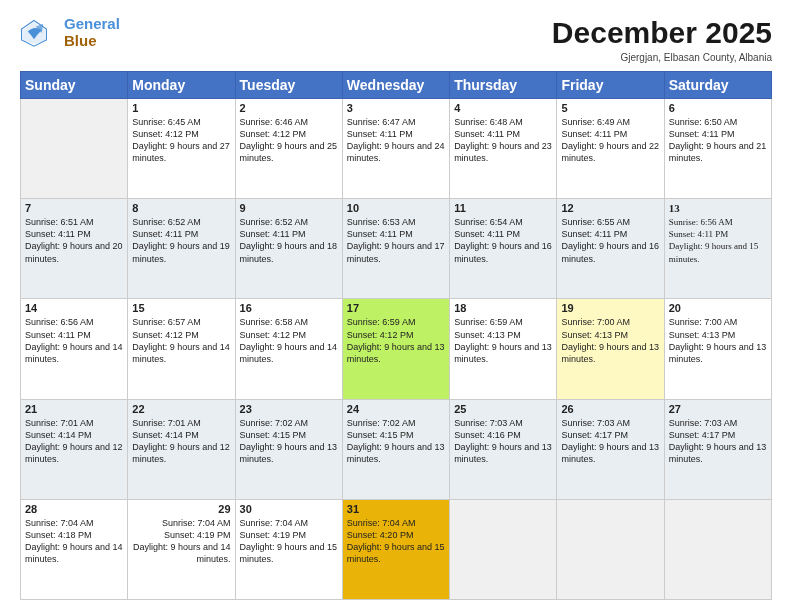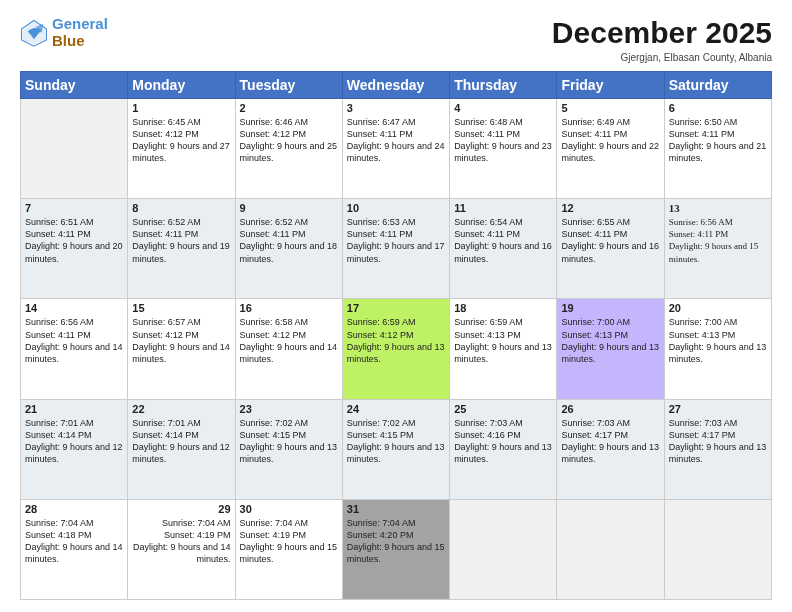--- a/index.html
+++ b/index.html
@@ -19,21 +19,21 @@
     }
     .header {
       display: flex;
       align-items: flex-start;
       justify-content: space-between;
       margin-bottom: 8px;
     }
     .logo {
       display: flex;
       align-items: center;
-      gap: 4px;
+      gap: 16px;
     }
     .logo-text {
       font-size: 15px;
       font-weight: bold;
       color: #1a1a1a;
       line-height: 1.1;
     }
     .logo-text span {
       color: #4a90d9;
     }
@@ -197,21 +197,21 @@
             <div class="day-info">Sunrise: 6:58 AM<br>Sunset: 4:12 PM<br>Daylight: 9 hours and 14 minutes.</div>
           </td>
           <td style="background: #bef264;">
             <span class="day-number">17</span>
             <div class="day-info">Sunrise: 6:59 AM<br>Sunset: 4:12 PM<br>Daylight: 9 hours and 13 minutes.</div>
           </td>
           <td style="background: rgb(255, 255, 255);">
             <span class="day-number">18</span>
             <div class="day-info">Sunrise: 6:59 AM<br>Sunset: 4:13 PM<br>Daylight: 9 hours and 13 minutes.</div>
           </td>
-          <td style="background: #c4b5fd;">
+          <td style="background: #fef9c3;">
             <span class="day-number">19</span>
             <div class="day-info">Sunrise: 7:00 AM<br>Sunset: 4:13 PM<br>Daylight: 9 hours and 13 minutes.</div>
           </td>
           <td style="background: rgb(255, 255, 255);">
             <span class="day-number">20</span>
             <div class="day-info">Sunrise: 7:00 AM<br>Sunset: 4:13 PM<br>Daylight: 9 hours and 13 minutes.</div>
           </td>
         </tr>
         <tr>
           <td style="background: rgb(233, 238, 242);">
@@ -249,21 +249,21 @@
             <div class="day-info">Sunrise: 7:04 AM<br>Sunset: 4:18 PM<br>Daylight: 9 hours and 14 minutes.</div>
           </td>
           <td style="background: rgb(255, 255, 255); text-align: right;">
             <span class="day-number">29</span>
             <div class="day-info">Sunrise: 7:04 AM<br>Sunset: 4:19 PM<br>Daylight: 9 hours and 14 minutes.</div>
           </td>
           <td style="background: rgb(255, 255, 255);">
             <span class="day-number">30</span>
             <div class="day-info">Sunrise: 7:04 AM<br>Sunset: 4:19 PM<br>Daylight: 9 hours and 15 minutes.</div>
           </td>
-          <td style="background: #a3a3a3;">
+          <td style="background: #eab308;">
             <span class="day-number">31</span>
             <div class="day-info">Sunrise: 7:04 AM<br>Sunset: 4:20 PM<br>Daylight: 9 hours and 15 minutes.</div>
           </td>
           <td style="background: rgb(240, 240, 240);"></td>
           <td style="background: rgb(240, 240, 240);"></td>
           <td style="background: rgb(240, 240, 240);"></td>
         </tr>
       </tbody>
   </table>
 </div>

